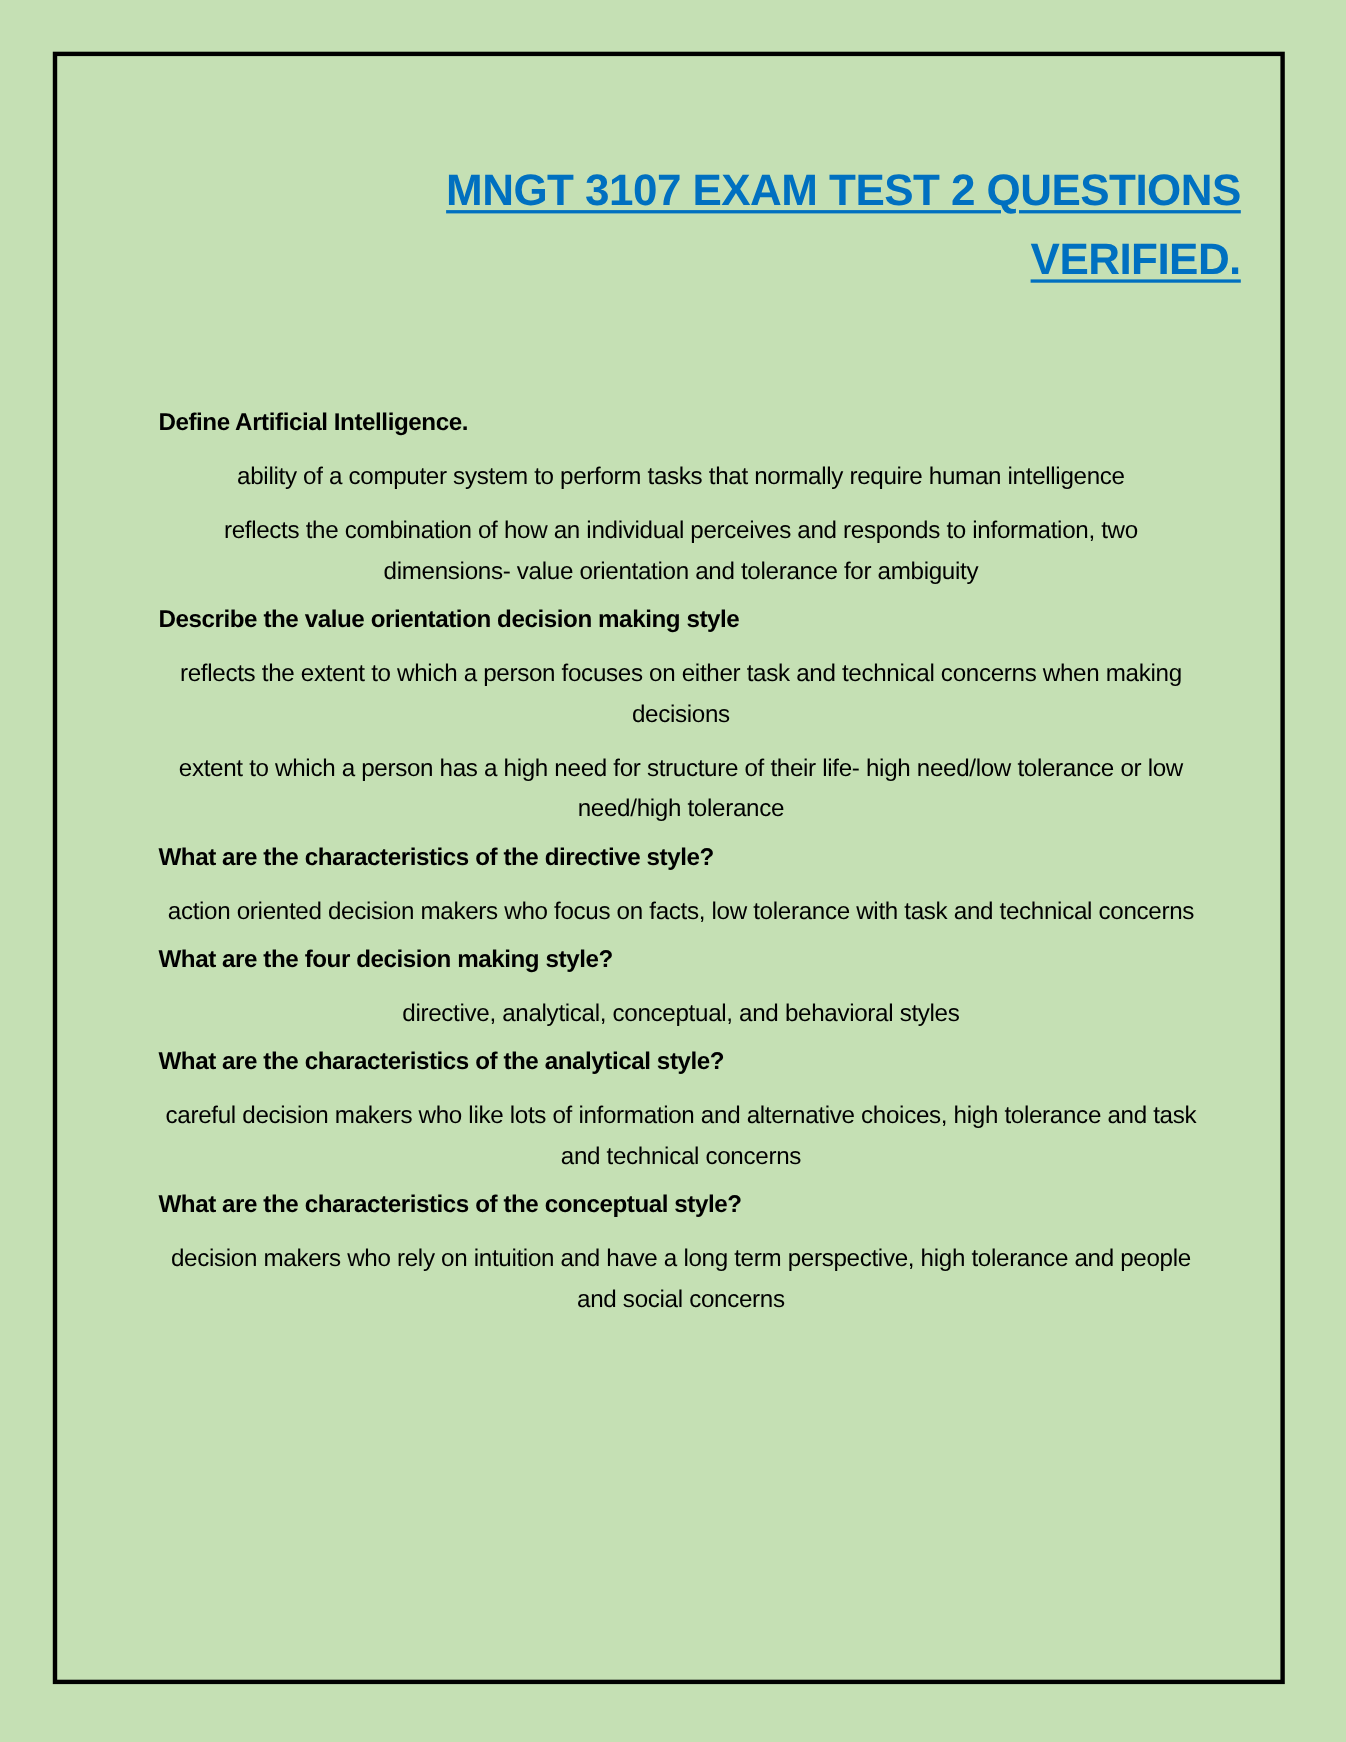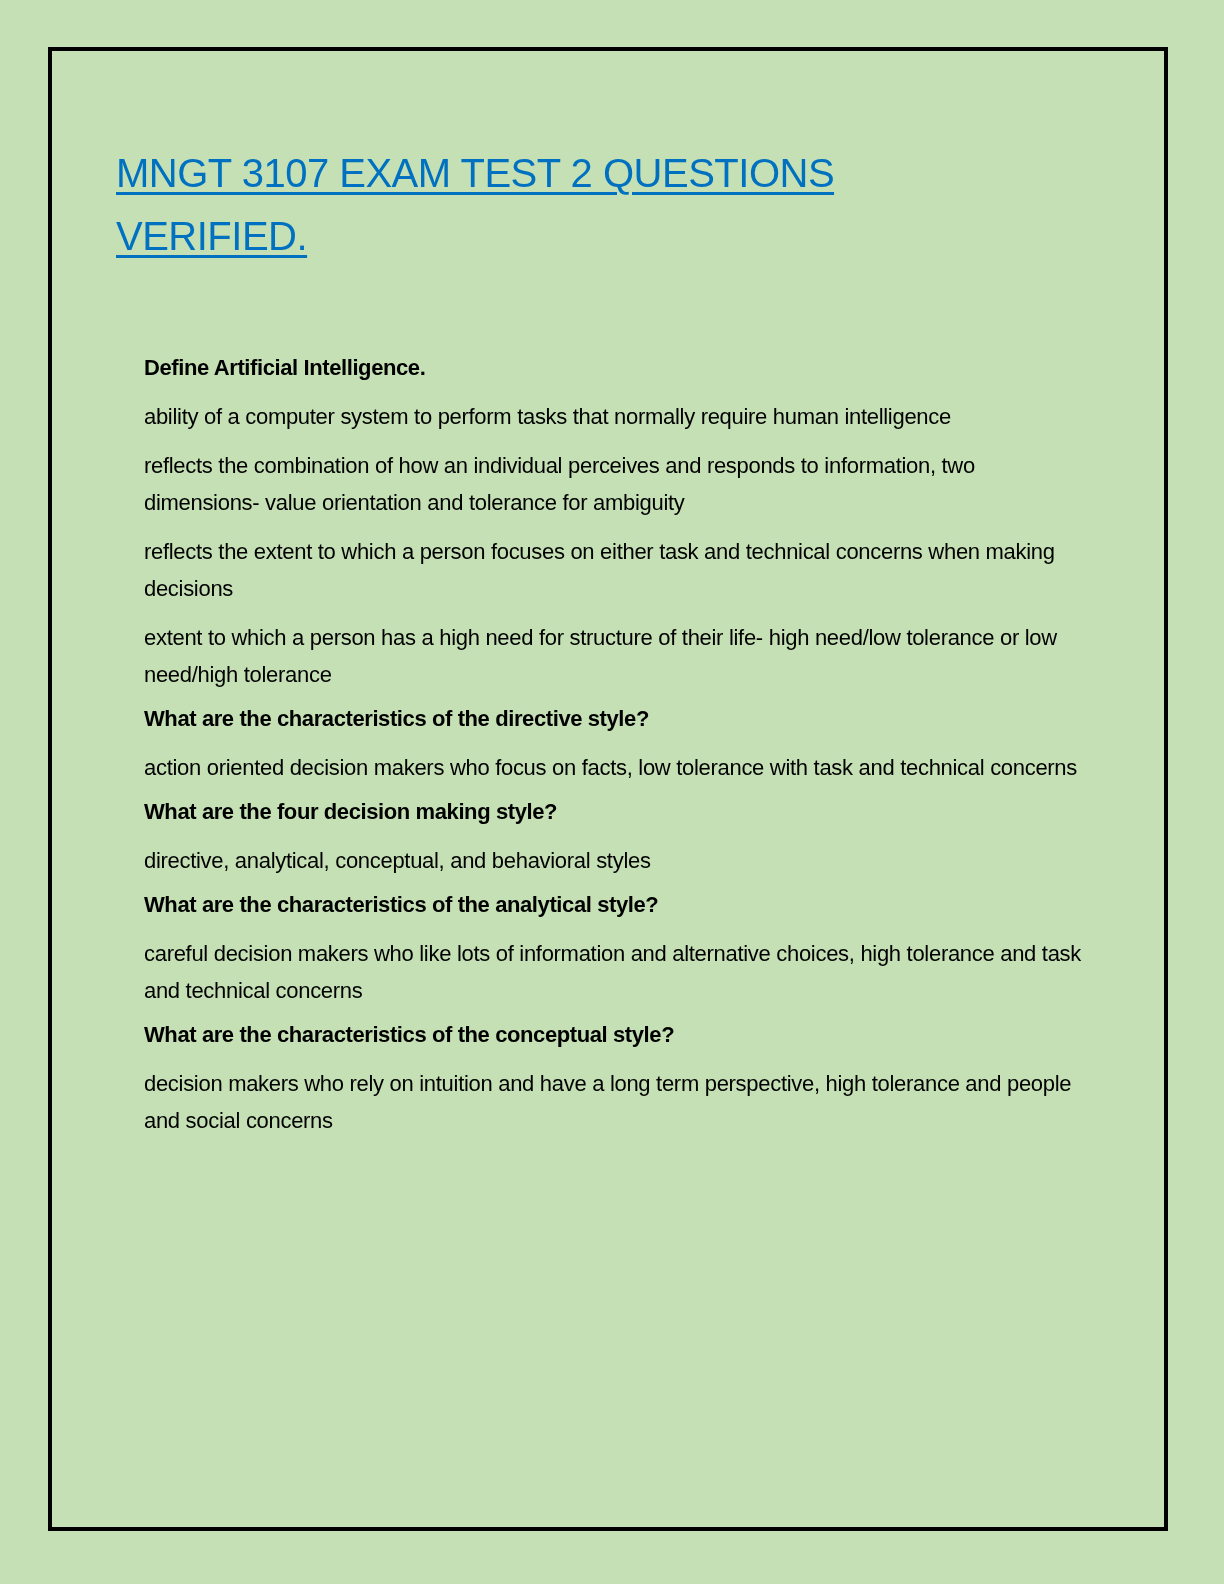--- a/index.html
+++ b/index.html
@@ -19,58 +19,59 @@
       position: absolute;
       left: 48px;
       top: 47px;
       width: 1120px;
       height: 1484px;
       border: 4px solid #000;
       box-sizing: border-box;
     }
     .title {
       position: absolute;
-      left: 116px;
+      left: 104px;
       top: 142px;
       width: 1024px;
-      text-align: left;
+      text-align: right;
       font-family: "Liberation Sans", sans-serif;
-      font-weight: normal;
+      font-weight: bold;
       font-size: 40px;
       line-height: 63px;
       color: #0070c0;
       text-decoration: underline;
       text-decoration-thickness: 3px;
       text-underline-offset: 5px;
       letter-spacing: -0.5px;
       margin: 0;
     }
     .title .line { display: block; }
     .qa-list {
       position: absolute;
       left: 144px;
-      top: 354px;
+      top: 370px;
       width: 950px;
     }
     .qa-item { margin: 0; }
     .question {
       font-family: "Liberation Sans", sans-serif;
       font-weight: bold;
       font-size: 22px;
       line-height: 28px;
       letter-spacing: -0.4px;
       margin: 0 0 16px 0;
       white-space: nowrap;
     }
     .answer {
       font-family: "Liberation Sans", sans-serif;
       font-size: 22px;
       line-height: 37px;
       letter-spacing: -0.3px;
       margin: 0 0 12px 0;
+      text-align: center;
     }
   </style>
 </head>
 <body>
 
 <div class="page-frame"></div>
 
 <h1 class="title">
   <span class="line">MNGT 3107 EXAM TEST 2 QUESTIONS</span>
   <span class="line">VERIFIED.</span>
@@ -78,20 +79,21 @@
 
 <div class="qa-list">
   <div class="qa-item">
     <p class="question">Define Artificial Intelligence.</p>
     <p class="answer">ability of a computer system to perform tasks that normally require human intelligence</p>
   </div>
   <div class="qa-item">
     <p class="answer">reflects the combination of how an individual perceives and responds to information, two dimensions- value orientation and tolerance for ambiguity</p>
   </div>
   <div class="qa-item">
+    <p class="question">Describe the value orientation decision making style</p>
     <p class="answer">reflects the extent to which a person focuses on either task and technical concerns when making decisions</p>
   </div>
   <div class="qa-item">
     <p class="answer">extent to which a person has a high need for structure of their life- high need/low tolerance or low need/high tolerance</p>
   </div>
   <div class="qa-item">
     <p class="question">What are the characteristics of the directive style?</p>
     <p class="answer">action oriented decision makers who focus on facts, low tolerance with task and technical concerns</p>
   </div>
   <div class="qa-item">

